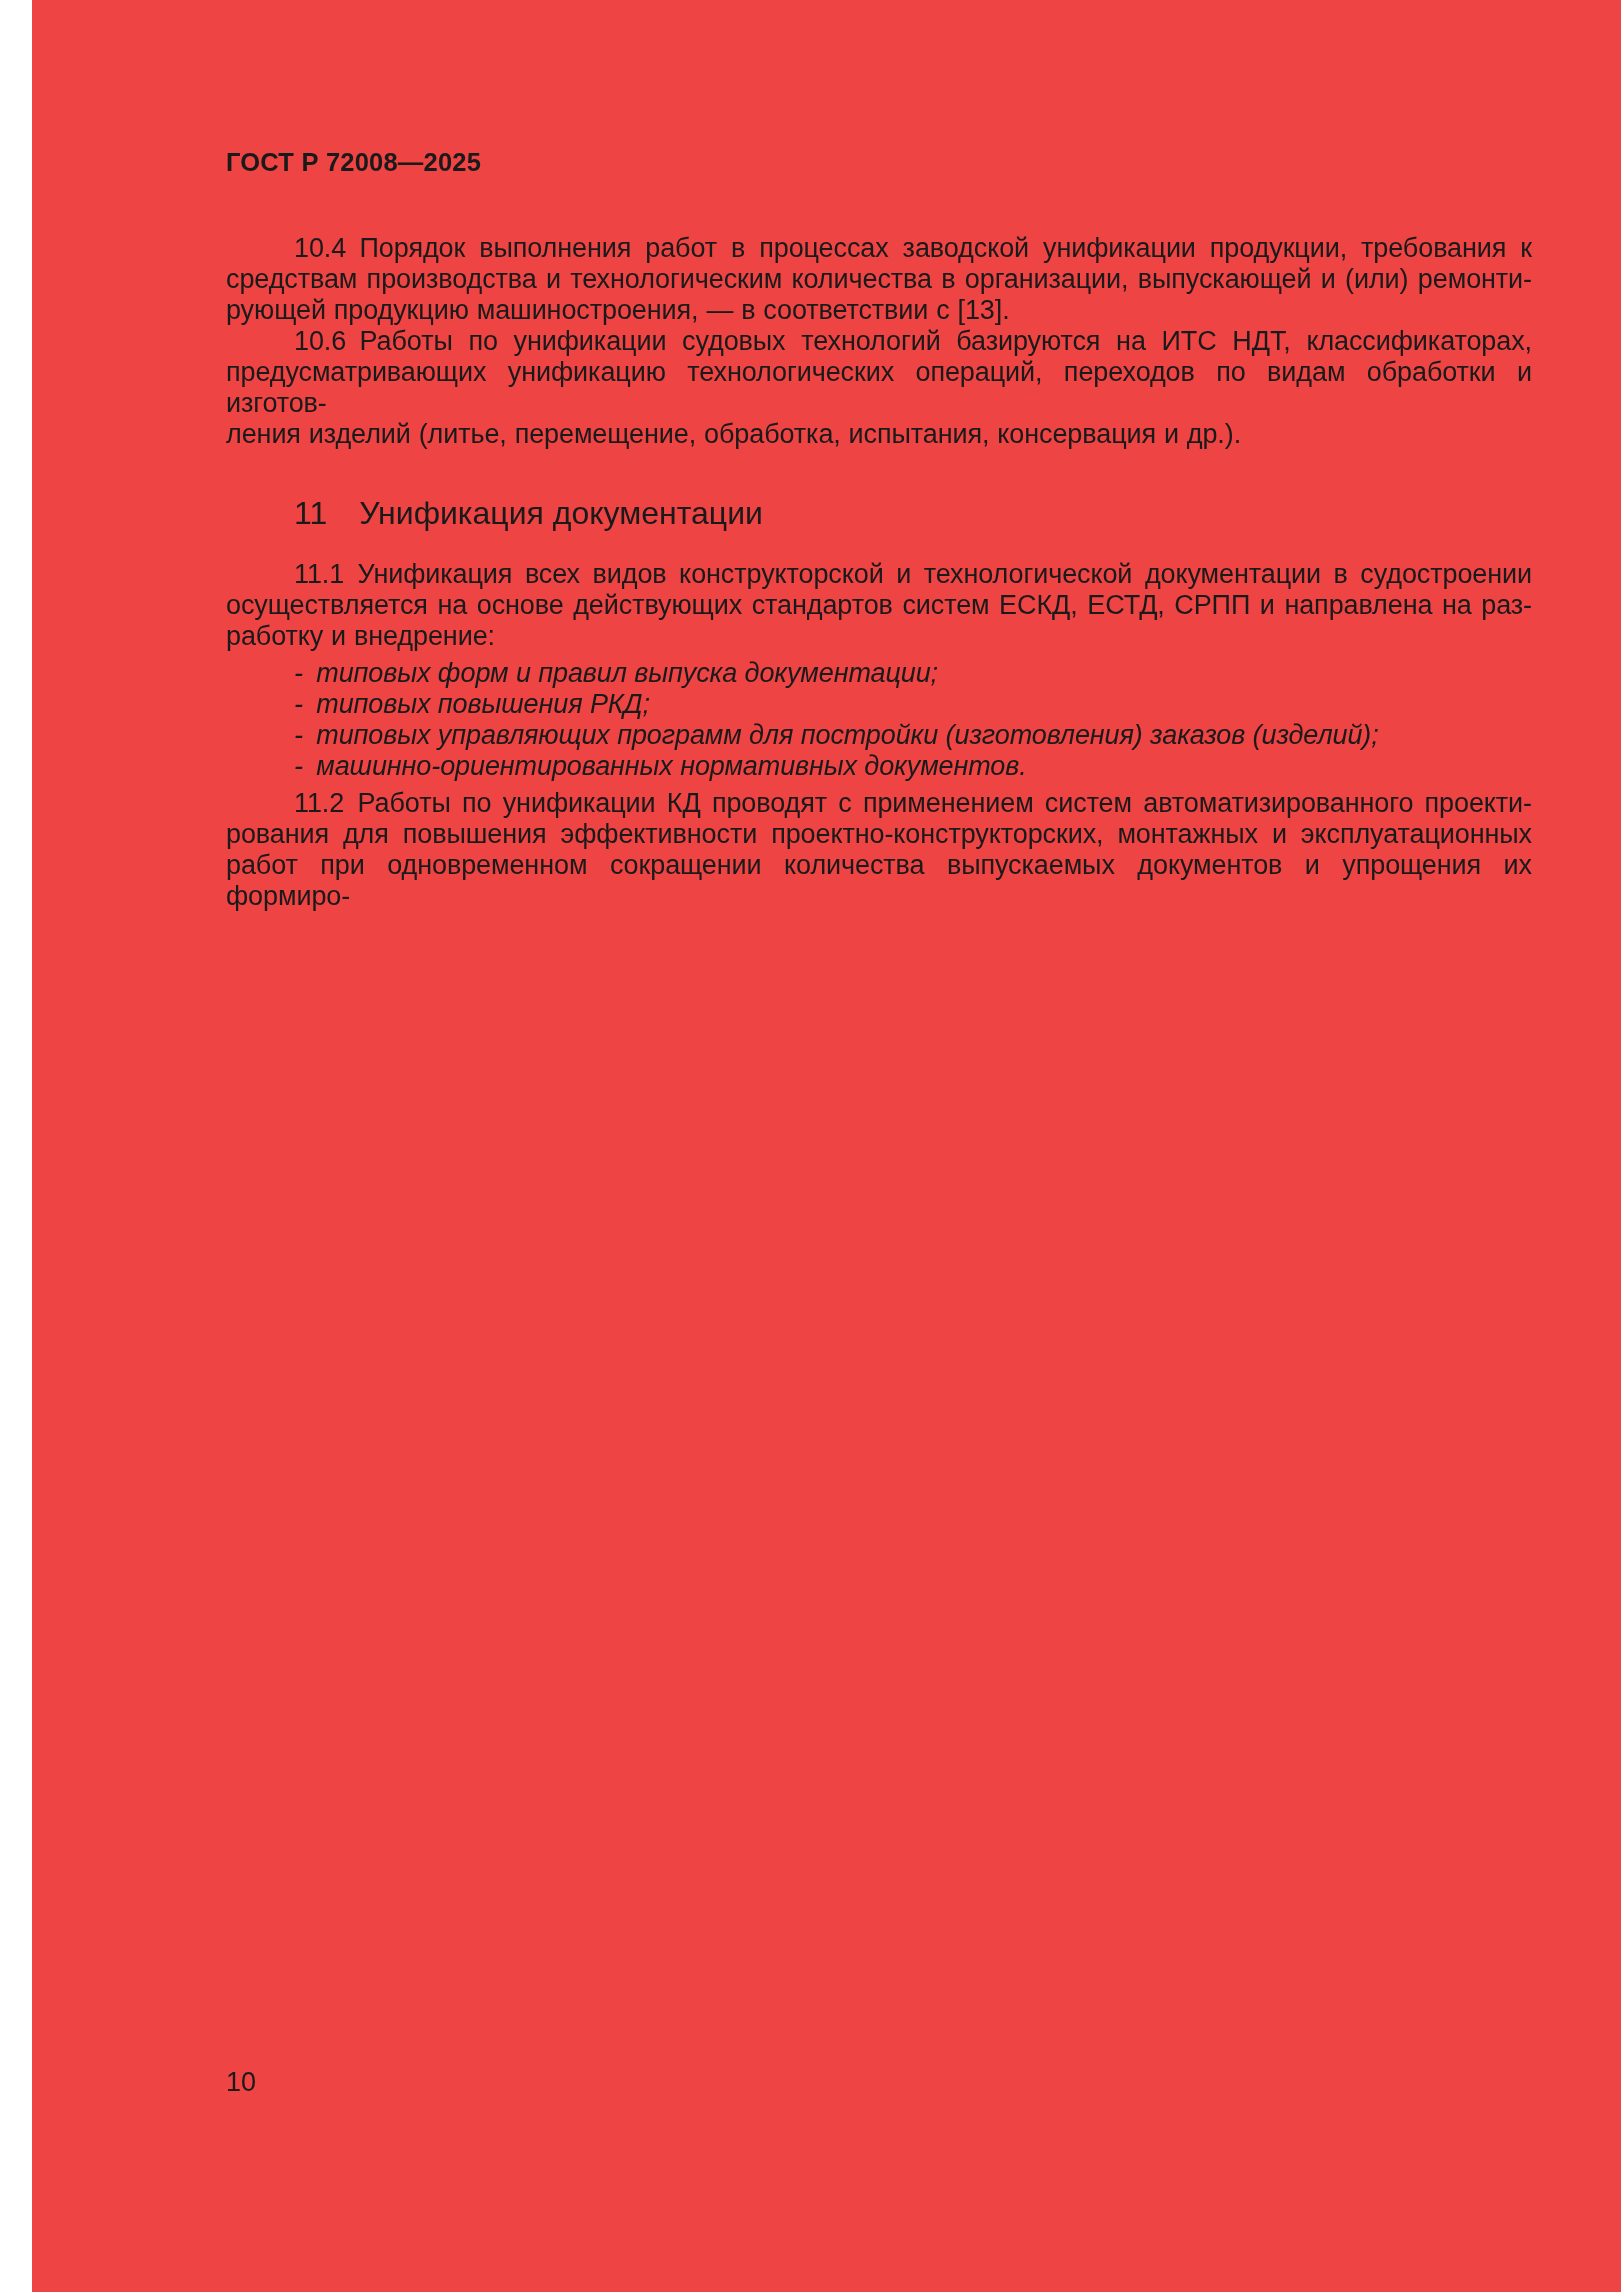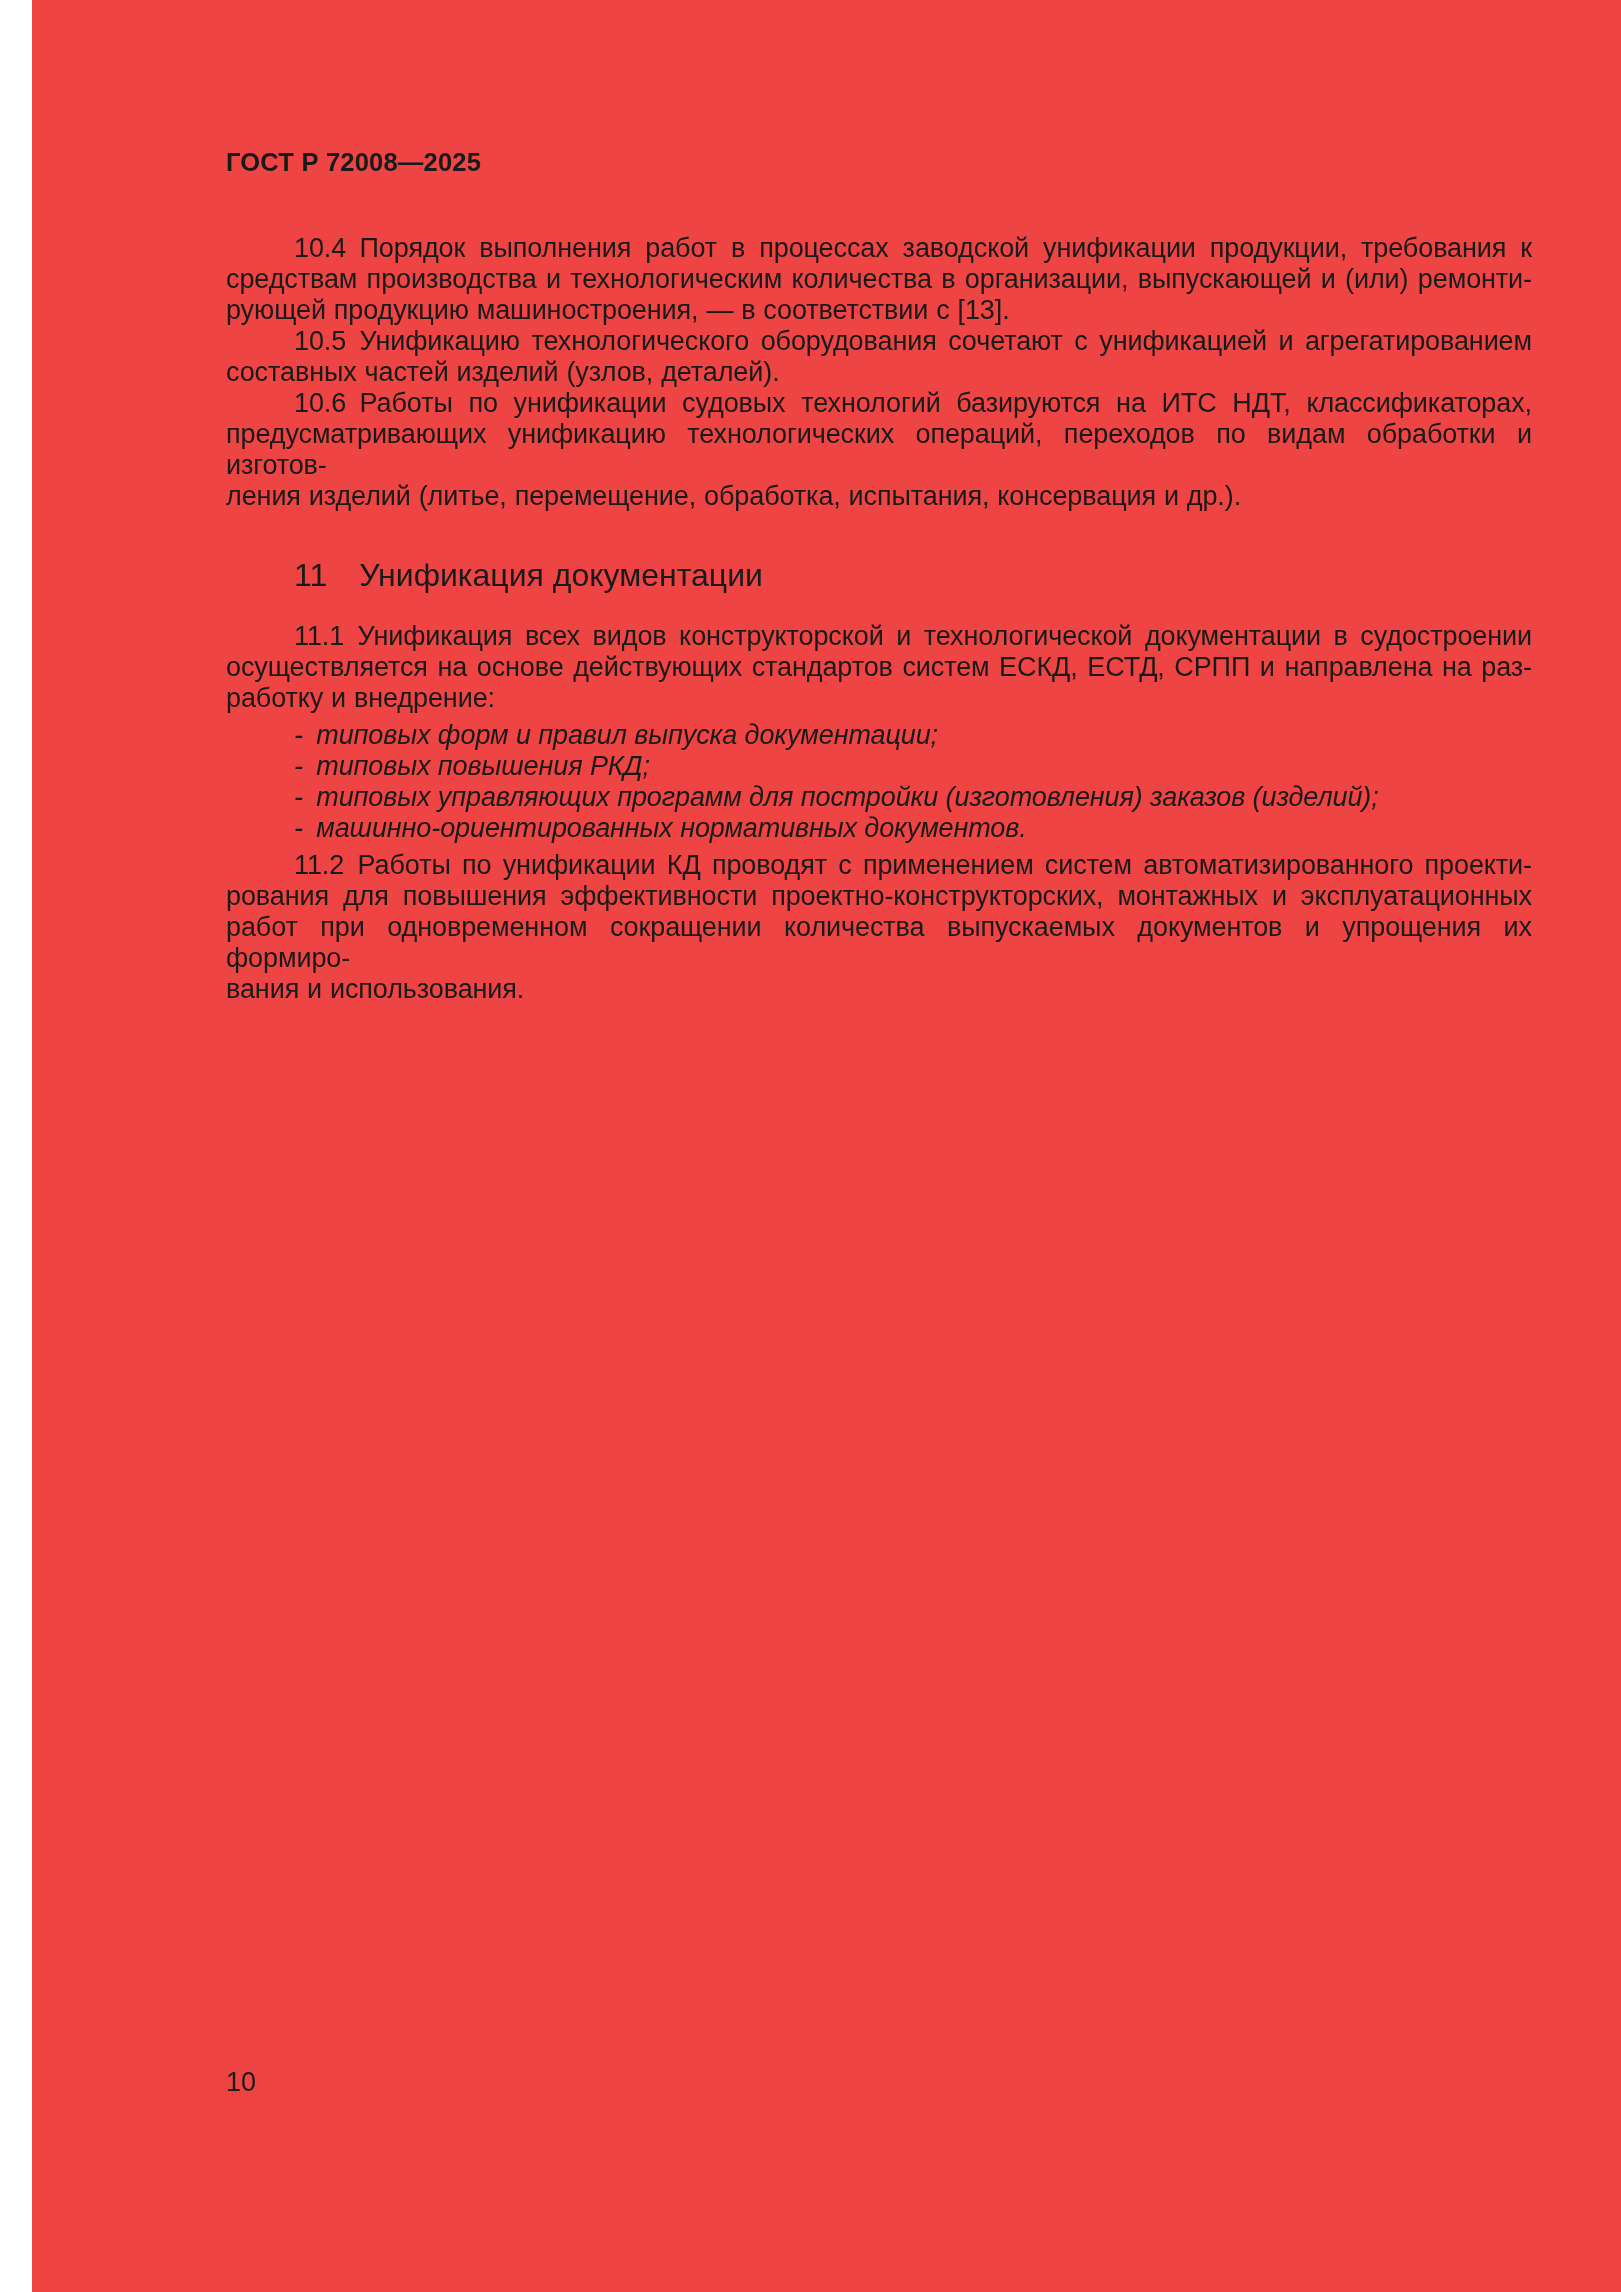--- a/index.html
+++ b/index.html
@@ -81,24 +81,20 @@
   <div class="content">
 
     <div class="doc-header">ГОСТ Р 72008—2025</div>
 
     <div class="para mt-first">
         <div>10.4 Порядок выполнения работ в процессах заводской унификации продукции, требования к</div>
         <div>средствам производства и технологическим количества в организации, выпускающей и (или) ремонти-</div>
         <div>рующей продукцию машиностроения, — в соответствии с [13].</div>
       </div>
 
-    <div class="para">
-        <div>10.5 Унификацию технологического оборудования сочетают с унификацией и агрегатированием</div>
-        <div>составных частей изделий (узлов, деталей).</div>
-      </div>
 
     <div class="para">
         <div>10.6 Работы по унификации судовых технологий базируются на ИТС НДТ, классификаторах,</div>
         <div>предусматривающих унификацию технологических операций, переходов по видам обработки и изготов-</div>
         <div>ления изделий (литье, перемещение, обработка, испытания, консервация и др.).</div>
       </div>
 
     <h2 class="section-heading">11 Унификация документации</h2>
 
     <div class="para mt-after-heading">
@@ -111,20 +107,19 @@
       <div class="list-item">- типовых форм и правил выпуска документации;</div>
       <div class="list-item">- типовых повышения РКД;</div>
       <div class="list-item">- типовых управляющих программ для постройки (изготовления) заказов (изделий);</div>
       <div class="list-item">- машинно-ориентированных нормативных документов.</div>
     </div>
 
     <div class="para mt-after-list">
         <div>11.2 Работы по унификации КД проводят с применением систем автоматизированного проекти-</div>
         <div>рования для повышения эффективности проектно-конструкторских, монтажных и эксплуатационных</div>
         <div>работ при одновременном сокращении количества выпускаемых документов и упрощения их формиро-</div>
-        <div>вания и использования.</div>
       </div>
 
   </div>
 
   <div class="page-number">10</div>
 </div>
 
 
 </body></html>

